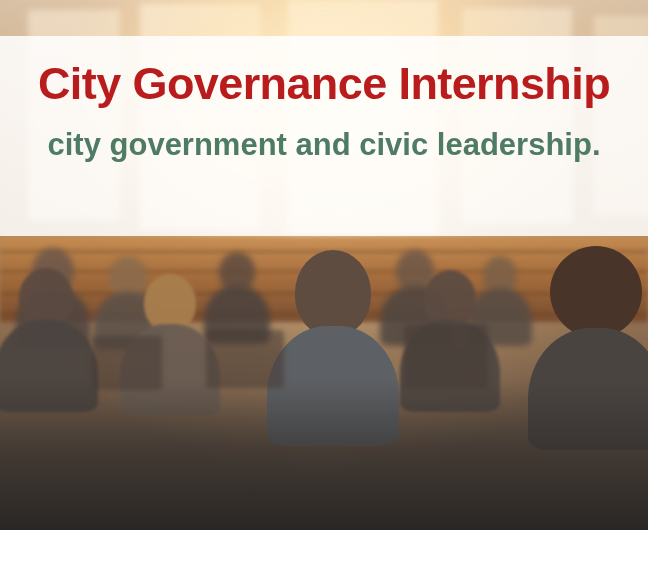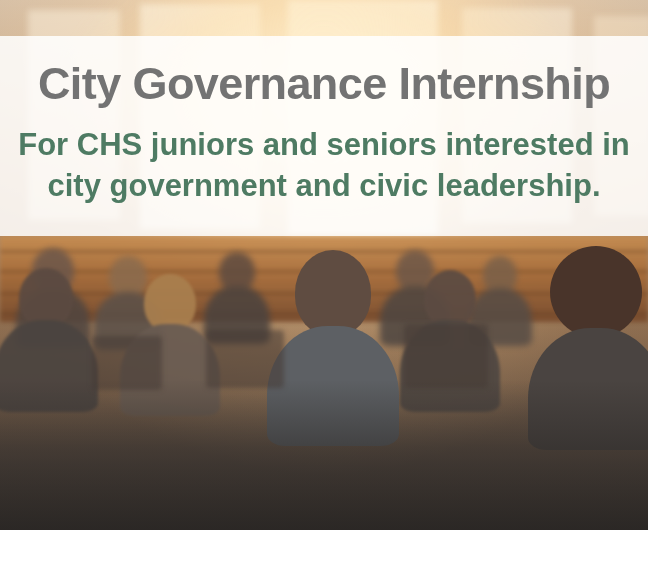--- a/index.html
+++ b/index.html
@@ -153,21 +153,21 @@
     height: 112px;
     background: rgba(255,255,255,0.90);
   }
 
   .headline {
     margin: 0;
     padding: 0;
     font-size: 45px;
     line-height: 56px;
     font-weight: bold;
-    color: #737373;
+    color: #b91c1c;
     letter-spacing: -0.6px;
     text-align: center;
     white-space: nowrap;
     position: absolute;
     top: 20px;
     left: 50%;
     transform: translateX(-50%);
   }
 
   .subhead {
@@ -278,20 +278,19 @@
       <div class="chair" style="left:404px; top:324px; width:84px;  height:64px;"></div>
       <div class="chair" style="left:92px;  top:336px; width:70px;  height:54px;"></div>
     </div>
 
     <div class="floorfade"></div>
   </div>
 
   <div class="band band-top">
     <h1 class="headline">City Governance Internship</h1>
     <p class="subhead">
-      <span class="line1">For CHS juniors and seniors interested in</span>
       <span class="line2">city government and civic leadership.</span>
     </p>
   </div>
 
 
   <div class="bottom-strip"></div>
 </div>
 
 </body></html>

